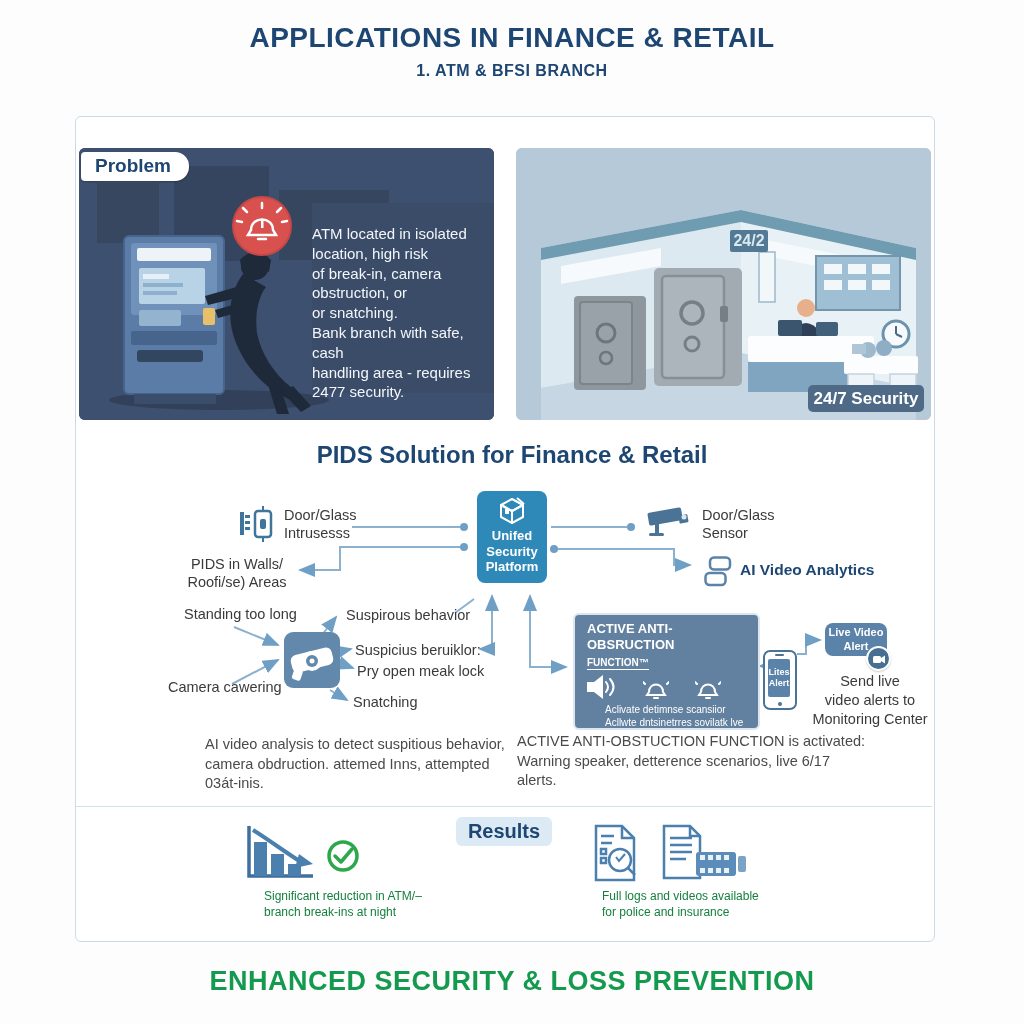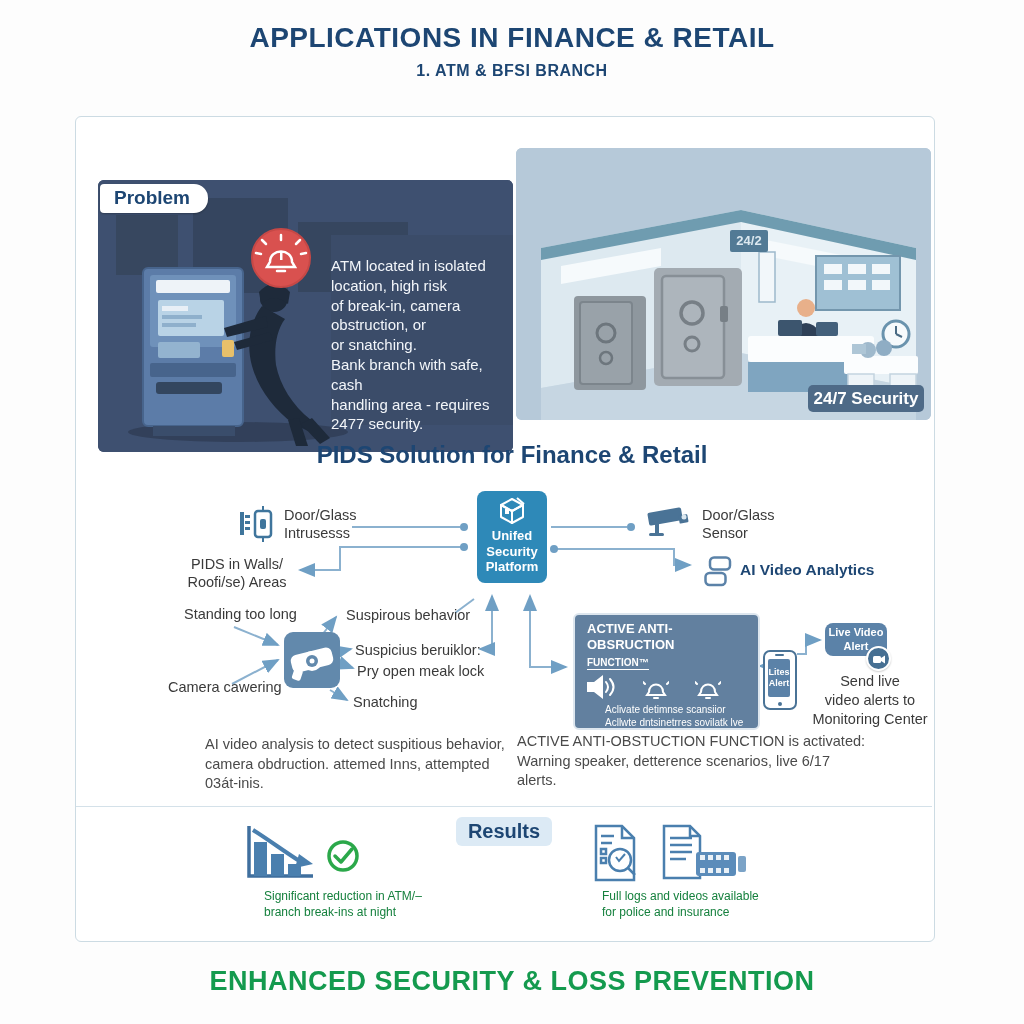--- a/index.html
+++ b/index.html
@@ -10,21 +10,21 @@
   .hdr{width:1024px;text-align:center;font-weight:bold;color:#1d4673;letter-spacing:.5px;}
   .lbl{font-size:14.5px;color:#3a3a3a;line-height:1.25;z-index:2;}
   .frame{left:75px;top:116px;width:858px;height:824px;border:1.5px solid #ccdbe3;border-radius:6px;background:#fff;}
   .panel{top:148px;width:415px;height:272px;border-radius:6px;overflow:hidden;}
   .ptab{left:2px;top:4px;background:#fff;border-radius:4px 14px 14px 4px;padding:3px 18px 4px 14px;
         font-weight:bold;font-size:19px;color:#1d4673;box-shadow:0 1px 2px rgba(0,0,0,.25);}
   .ptext{left:233px;top:76px;width:180px;color:#f3f6fa;font-size:15px;line-height:1.32;}
   .badge247{left:292px;top:237px;width:116px;height:27px;background:#4e6a87;border-radius:5px;color:#fff;
         font-weight:bold;font-size:17px;text-align:center;line-height:27px;}
   .wallsign{left:214px;top:82px;width:38px;height:22px;background:#527a95;border-radius:2px;color:#dce8f0;
-        font-size:13px;font-weight:bold;text-align:center;line-height:22px;}
+        font-size:16px;font-weight:bold;text-align:center;line-height:22px;}
   .soltitle{top:441px;width:1024px;text-align:center;font-size:24px;font-weight:bold;color:#1d4673;}
   .platform{left:477px;top:491px;width:70px;height:92px;background:#2e89b8;border-radius:8px;z-index:2;
         text-align:center;color:#fff;font-weight:bold;font-size:13px;line-height:1.18;}
   .camnode{left:284px;top:632px;width:56px;height:56px;background:#6289ac;border-radius:9px;z-index:2;}
   .aobox{left:573px;top:613px;width:187px;height:117px;background:#62809f;border:2px solid #dde6ee;
         border-radius:6px;z-index:2;color:#fff;padding:6px 12px;box-sizing:border-box;}
   .aot{font-weight:bold;font-size:13px;line-height:1.2;}
   .aot2{font-weight:bold;font-size:10px;display:inline-block;border-bottom:1.5px solid #fff;padding-bottom:1px;}
   .aobody{font-size:10px;line-height:1.24;margin-top:3px;margin-left:18px;}
   .phone{left:763px;top:650px;width:34px;height:60px;border:2.5px solid #4a7396;border-radius:7px;
@@ -45,21 +45,21 @@
 </head>
 <body>
 
 <div id="page">
 
   <div class="abs hdr" style="top:22px;font-size:28px;">APPLICATIONS IN FINANCE &amp; RETAIL</div>
   <div class="abs hdr" style="top:62px;font-size:16px;">1. ATM &amp; BFSI BRANCH</div>
 
   <div class="abs frame"></div>
 
-  <div class="abs panel" style="left:98px;background:#3e5070;margin-top:32px;">
+  <div class="abs panel" style="left:79px;background:#3e5070;">
     <svg width="415" height="272" viewBox="0 0 415 272">
       <rect x="0" y="0" width="415" height="272" fill="#3e5070"></rect>
       <rect x="18" y="35" width="62" height="60" fill="#37475f"></rect>
       <rect x="95" y="18" width="95" height="95" fill="#35455f"></rect>
       <rect x="200" y="42" width="110" height="70" fill="#36465f"></rect>
       <rect x="233" y="55" width="182" height="190" fill="#3b4c69"></rect>
       <ellipse cx="140" cy="252" rx="110" ry="10" fill="#32405a"></ellipse>
 
       <g>
         <rect x="45" y="88" width="100" height="158" rx="5" fill="#5c7ca8" stroke="#47648c" stroke-width="2"></rect>

